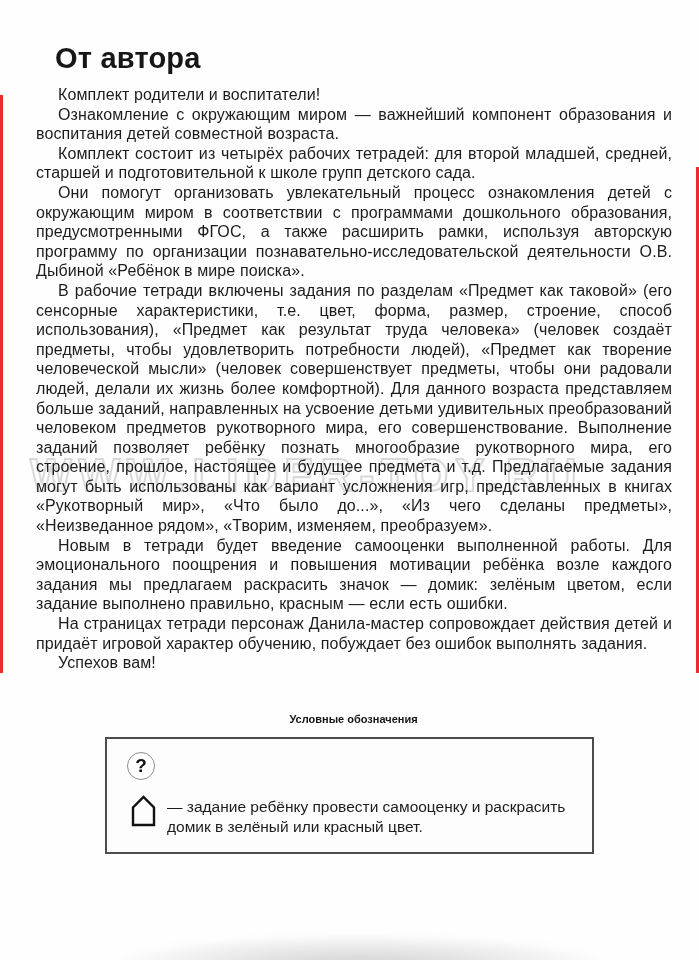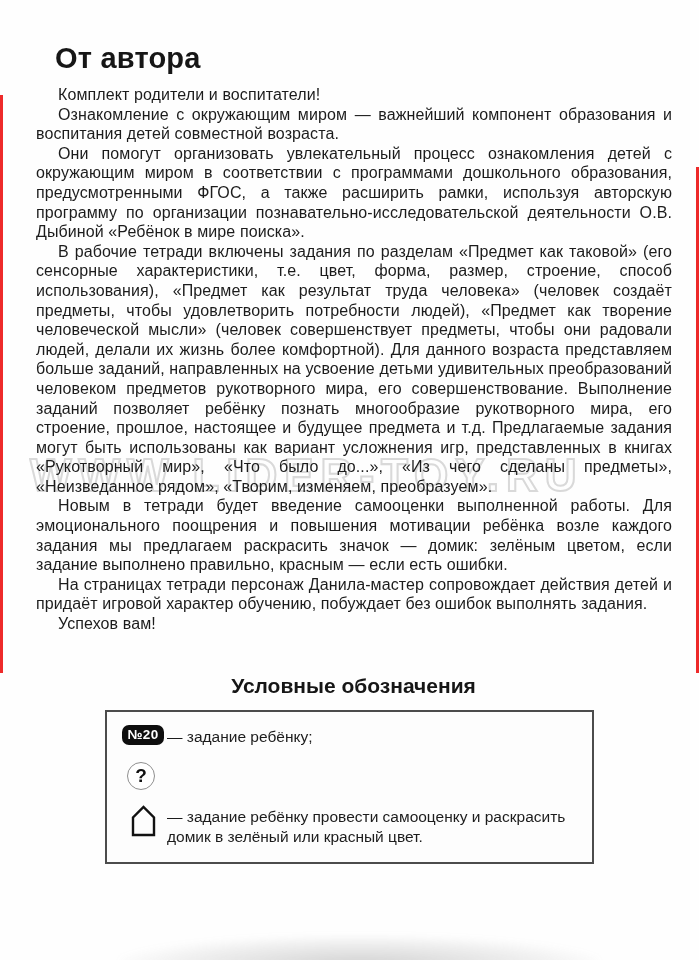--- a/index.html
+++ b/index.html
@@ -50,21 +50,21 @@
     text-align:justify;
     text-indent:22px;
     letter-spacing:0.1px;
   }
   .body-text p.closing{
     text-align:left;
   }
   .legend-title{
     position:relative;z-index:1;
     text-align:center;
-    font-size:21px;
+    font-size:11px;
     font-weight:bold;
     margin:40px 0 0 0;
     color:#161616;
     padding-left:8px;
   }
   .legend-box{
     position:relative;z-index:1;
     width:489px;
     box-sizing:border-box;
     margin:12px auto 0 auto;
@@ -129,38 +129,33 @@
   <div class="edge-line right" style="background: rgb(238, 42, 42);"></div>
 
   <div class="watermark">WWW.LIDER-TOY.RU</div>
 
   <div class="content">
     <h1 class="page-title">От автора</h1>
 
     <div class="body-text">
       <p>Комплект родители и воспитатели!</p>
       <p>Ознакомление с окружающим миром — важнейший компонент образования и воспитания детей совместной возраста.</p>
+      <p>Комплект состоит из четырёх рабочих тетрадей: для второй младшей, средней, старшей и подготовительной к школе групп детского сада.</p>
       <p>Они помогут организовать увлекательный процесс ознакомления детей с окружающим миром в соответствии с программами дошкольного образования, предусмотренными ФГОС, а также расширить рамки, используя авторскую программу по организации познавательно-исследовательской деятельности О.В. Дыбиной «Ребёнок в мире поиска».</p>
       <p>В рабочие тетради включены задания по разделам «Предмет как таковой» (его сенсорные характеристики, т.е. цвет, форма, размер, строение, способ использования), «Предмет как результат труда человека» (человек создаёт предметы, чтобы удовлетворить потребности людей), «Предмет как творение человеческой мысли» (человек совершенствует предметы, чтобы они радовали людей, делали их жизнь более комфортной). Для данного возраста представляем больше заданий, направленных на усвоение детьми удивительных преобразований человеком предметов рукотворного мира, его совершенствование. Выполнение заданий позволяет ребёнку познать многообразие рукотворного мира, его строение, прошлое, настоящее и будущее предмета и т.д. Предлагаемые задания могут быть использованы как вариант усложнения игр, представленных в книгах «Рукотворный мир», «Что было до...», «Из чего сделаны предметы», «Неизведанное рядом», «Творим, изменяем, преобразуем».</p>
       <p>Новым в тетради будет введение самооценки выполненной работы. Для эмоционального поощрения и повышения мотивации ребёнка возле каждого задания мы предлагаем раскрасить значок — домик: зелёным цветом, если задание выполнено правильно, красным — если есть ошибки.</p>
       <p>На страницах тетради персонаж Данила-мастер сопровождает действия детей и придаёт игровой характер обучению, побуждает без ошибок выполнять задания.</p>
       <p class="closing">Успехов вам!</p>
     </div>
   </div>
 
   <div class="legend-title">Условные обозначения</div>
 
   <div class="legend-box">
 
-    <div class="legend-row">
-      <div class="legend-icon-col">
-        <span class="badge-num">№20</span>
-      </div>
-      <div class="legend-text">— задание ребёнку;</div>
-    </div>
 
     <div class="legend-row">
       <div class="legend-icon-col">
         <span class="q-circle">?</span>
       </div>
     </div>
 
     <div class="legend-row">
       <div class="legend-icon-col house-icon">
         <svg width="27" height="32" viewBox="0 0 27 32" xmlns="http://www.w3.org/2000/svg">

